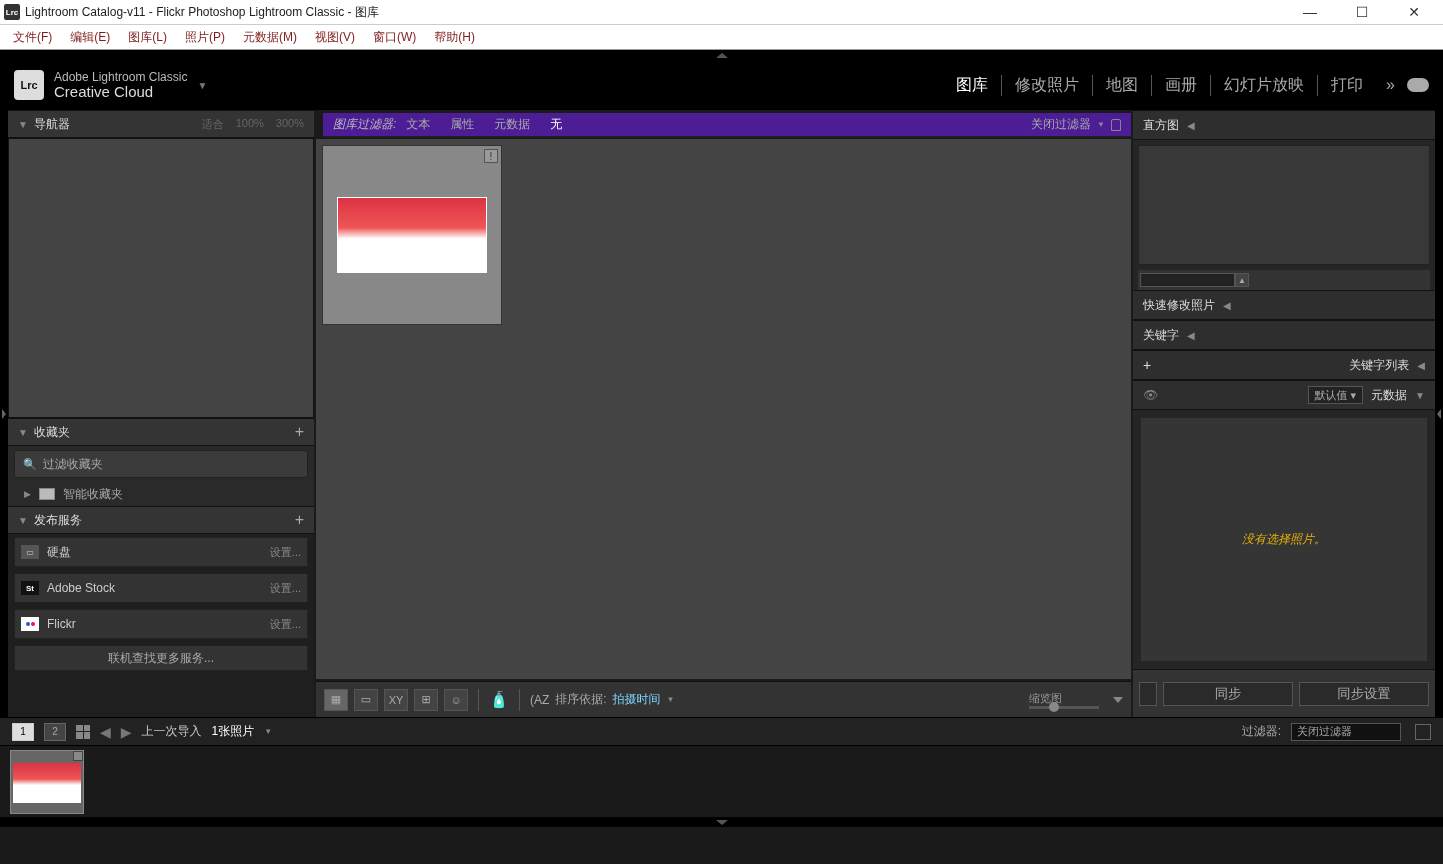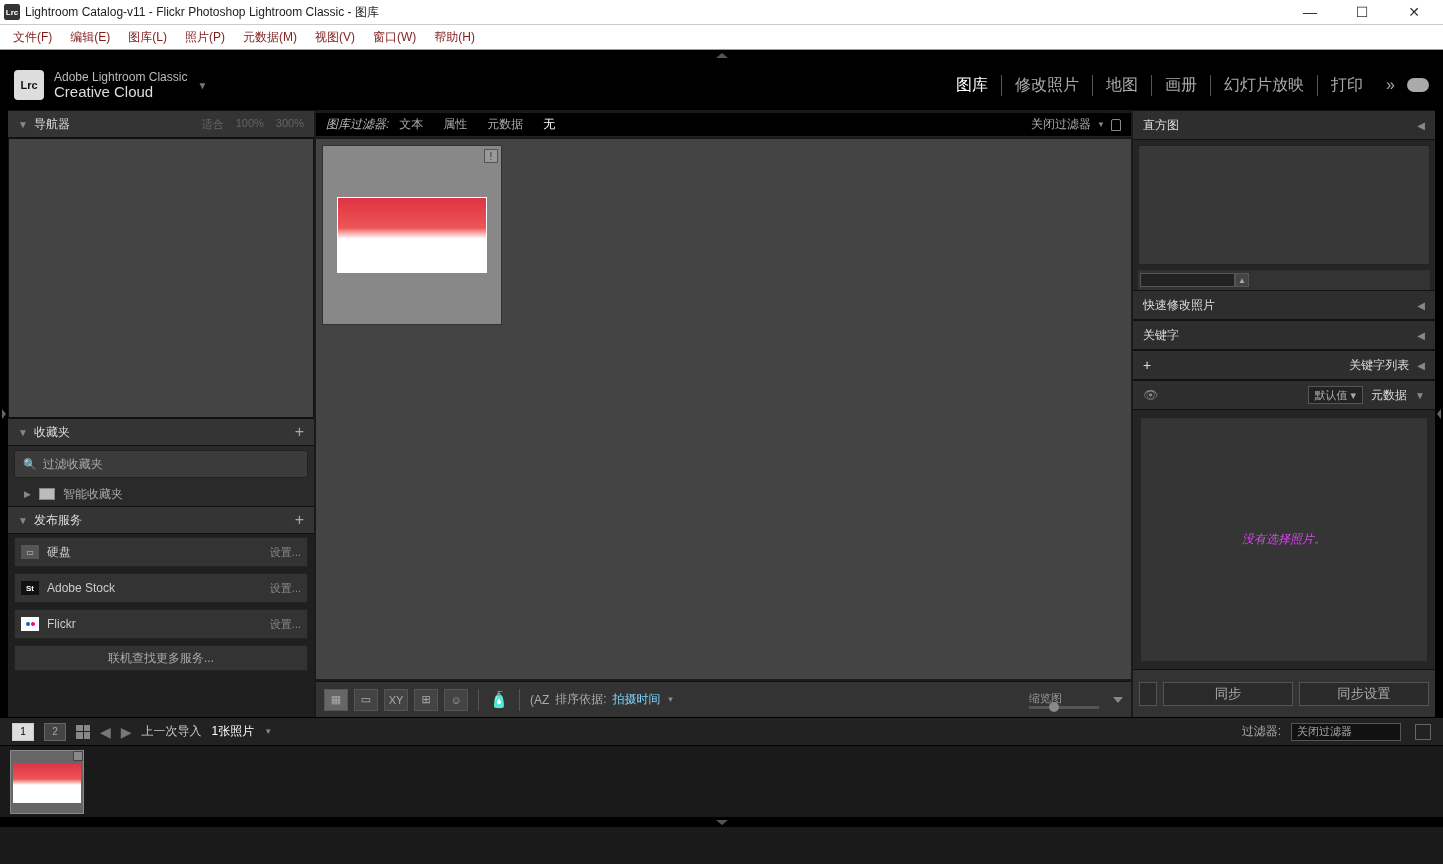--- a/index.html
+++ b/index.html
@@ -57,21 +57,21 @@
 .pub-item .ico.fl i{width:4px;height:4px;border-radius:2px;background:#0063dc}
 .pub-item .ico.fl i:last-child{background:#ff0084}
 .pub-item .name{flex:1}
 .pub-item .set{color:#888;font-size:11px}
 .pub-more{height:26px;margin:3px 6px;background:#333;border:1px solid #222;display:flex;align-items:center;justify-content:center;color:#aaa}
 
 .impexp{height:36px;background:#333;display:flex;gap:6px;padding:6px;margin-top:auto;border-top:1px solid #111}
 .impexp button{flex:1;background:#2a2a2a;border:1px solid #555;color:#aaa;cursor:pointer}
 
 .center{flex:1;display:flex;flex-direction:column;background:#1a1a1a}
-.filter-bar{height:24px;background:#000000;display:flex;align-items:center;padding:0 10px;color:#aaa;font-size:12px;border-bottom:1px solid #222;margin:3px 2px 0 2px}
+.filter-bar{height:24px;background:#4c1d95;display:flex;align-items:center;padding:0 10px;color:#aaa;font-size:12px;border-bottom:1px solid #222;margin:3px 2px 0 9px}
 .filter-bar .lbl{font-style:italic;color:#bbb;margin-right:auto}
 .filter-bar a{padding:0 10px;cursor:pointer}
 .filter-bar a.act{color:#fff}
 .filter-bar .close{display:flex;align-items:center;gap:6px}
 .filter-bar .lock{width:10px;height:12px;border:1px solid #888;border-radius:2px 2px 0 0}
 .grid-area{flex:1;background:#444;margin:2px;padding:6px;overflow:hidden}
 .thumb-cell{width:180px;height:180px;background:#888;border:1px solid #333;position:relative;display:flex;align-items:center;justify-content:center}
 .thumb-cell .flag{position:absolute;top:3px;right:3px;width:14px;height:14px;background:#999;border:1px solid #555;color:#333;font-size:10px;display:flex;align-items:center;justify-content:center}
 .thumb-img{width:150px;height:76px;background:linear-gradient(#d34,#e55 40%,#fff 55%);border:1px solid #fff}
 
@@ -81,30 +81,30 @@
 .tb-sep{width:1px;height:22px;background:#555;margin:0 4px}
 .spray{color:#888;font-size:16px}
 .sort-lbl{color:#aaa;font-size:12px}
 .sort-val{color:#7dd3fc;font-size:12px}
 .thumb-sz{margin-left:auto;color:#999;font-size:11px;display:flex;flex-direction:column;align-items:flex-start;gap:0}
 .slider{width:70px;height:3px;background:#555;position:relative}
 .slider .knob{width:10px;height:10px;background:#888;border-radius:5px;position:absolute;top:-4px;left:20px}
 .tb-caret{color:#888;width:0;height:0;border-left:5px solid transparent;border-right:5px solid transparent;border-top:6px solid #888;margin-left:8px}
 
 .right-panel{width:302px;background:#252525;display:flex;flex-direction:column}
-.r-head{height:30px;background:#2e2e2e;display:flex;align-items:center;justify-content:space-between;padding:0 10px;color:#ddd;border-top:1px solid #111;border-bottom:1px solid #111}
+.r-head{height:30px;background:#2e2e2e;display:flex;align-items:center;justify-content:flex-start;padding:0 10px;color:#ddd;border-top:1px solid #111;border-bottom:1px solid #111}
 .r-head .arr{margin-left:8px;font-size:10px;color:#888}
 .r-head .plus{margin-right:auto;color:#ddd;font-size:14px}
 .r-head .eye{margin-right:auto;color:#888;font-size:12px}
 .histo{height:120px;background:#383838;margin:5px;border:1px solid #222}
 .sel-bar{height:20px;background:#333;margin:0 5px;display:flex;align-items:center}
 .sel-bar .box{width:95px;height:14px;background:#222;border:1px solid #555;margin-left:2px}
 .sel-bar .up{width:14px;height:14px;background:#444;border:1px solid #555;color:#aaa;font-size:8px;display:flex;align-items:center;justify-content:center}
 .preset-dd{height:18px;background:#222;border:1px solid #555;color:#aaa;font-size:11px;padding:0 6px;display:flex;align-items:center;margin-right:8px}
-.meta-body{flex:1;background:#353535;margin:8px;display:flex;align-items:center;justify-content:center;color:#d946ef;font-style:italic}
+.meta-body{flex:1;background:#353535;margin:8px;display:flex;align-items:center;justify-content:center;color:#eab308;font-style:italic}
 
 .sync-bar{height:48px;background:#333;display:flex;align-items:center;padding:0 6px;gap:6px;border-top:1px solid #111}
 .sync-bar .tog{width:18px;height:24px;background:#2a2a2a;border:1px solid #555}
 .sync-bar button{flex:1;height:24px;background:#2a2a2a;border:1px solid #555;color:#aaa;cursor:pointer}
 
 .fs-head{height:28px;background:#222;display:flex;align-items:center;padding:0 12px;color:#ddd;gap:10px;border-top:1px solid #000}
 .fs-head .m1{width:22px;height:18px;border:1px solid #ccc;background:#ddd;color:#000;font-size:10px;display:flex;align-items:center;justify-content:center}
 .fs-head .m2{width:22px;height:18px;border:1px solid #666;background:#444;color:#aaa;font-size:10px;display:flex;align-items:center;justify-content:center}
 .fs-head .gicon{width:14px;height:14px;display:grid;grid-template-columns:1fr 1fr;gap:1px}
 .fs-head .gicon i{background:#888}

